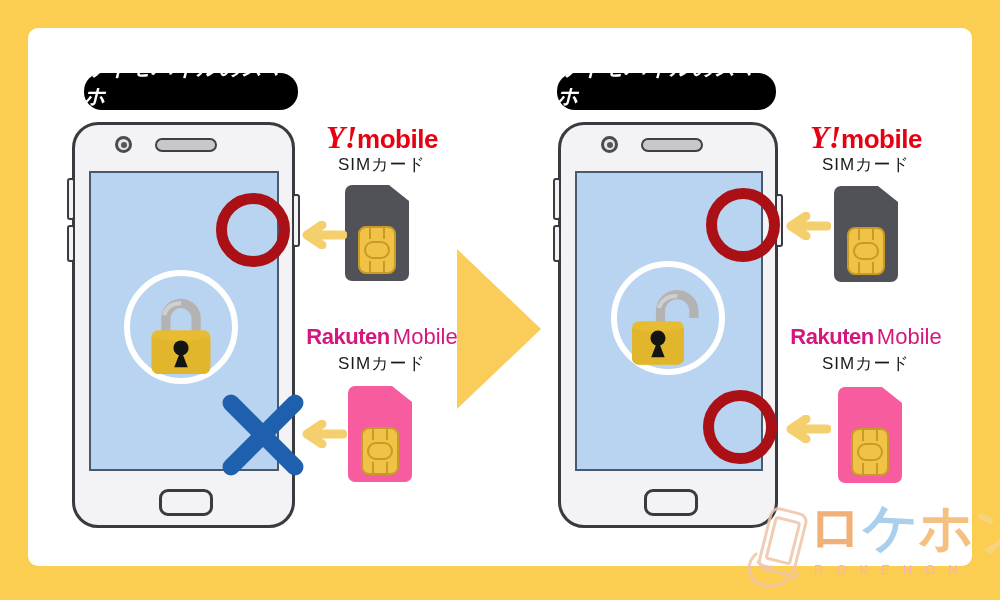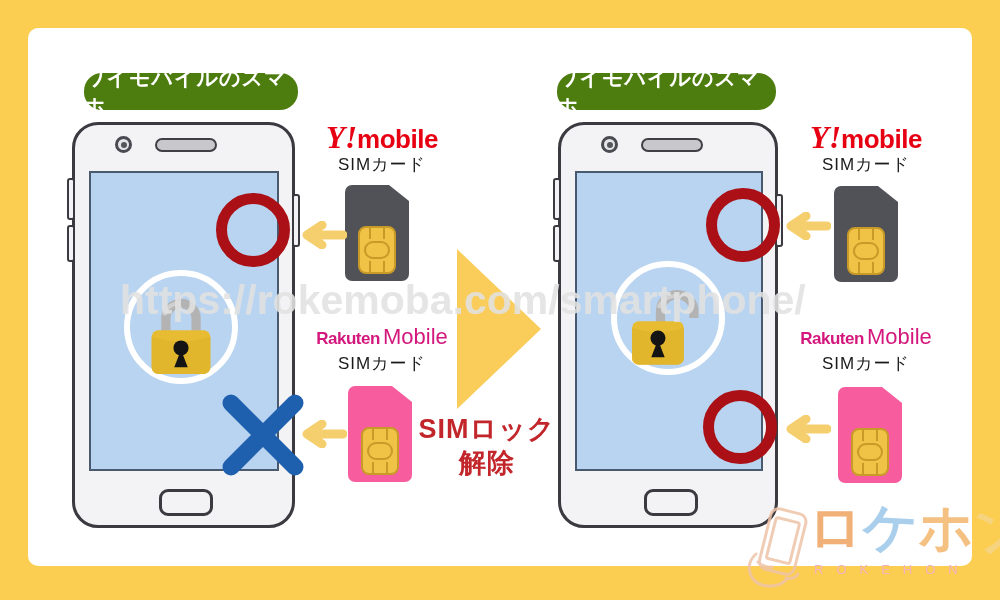--- a/index.html
+++ b/index.html
@@ -6,23 +6,23 @@
   html,body { width:1000px; height:600px; }
   body { font-family:"Liberation Sans","DejaVu Sans",sans-serif; overflow:hidden; }
 
   .frame { position:relative; width:1000px; height:600px; background:#FBCE51; }
   .canvas { position:absolute; left:28px; top:28px; width:944px; height:538px;
             background:#FFFFFF; border-radius:10px; }
 
   .abs { position:absolute; }
 
   
-  .badge { display:flex; align-items:center; justify-content:center;
-           background:#4d7c0f; color:#FFFFFF; border-radius:18px;
-           font-weight:bold; font-size:21px; letter-spacing:1px; z-index:6; }
+  .badge { display:flex; align-items:flex-end; justify-content:center;
+           background:#000000; color:#FFFFFF; border-radius:18px;
+           font-weight:bold; font-size:21px; letter-spacing:1px; z-index:6;font-style:italic; }
 
   
   .phone { background:#F3F3F6; border:3px solid #3A3A40; border-radius:26px; z-index:2; }
   .side-btn { position:absolute; background:#F3F3F6; border:2px solid #3A3A40;
               border-radius:3px; width:8px; }
   .camera { position:absolute; width:17px; height:17px; border:3px solid #4A4A52;
             border-radius:50%; background:#E6E6EA; display:flex; align-items:center; justify-content:center; }
   .camera-dot { width:6px; height:6px; border-radius:50%; background:#55555C; }
   .speaker { position:absolute; background:#C8C8CC; border:2px solid #3F3F45; border-radius:8px; }
   .screen { position:absolute; background:#B9D4F0; border:2px solid #4A5A6E; }
@@ -35,21 +35,21 @@
   
   .slot-circle { width:74px; height:74px; border:11px solid #AA1015; border-radius:50%; z-index:20; }
 
   
   .brand-line { text-align:center; white-space:nowrap; z-index:6; }
   .ym-mark { font-family:"Liberation Serif","DejaVu Serif",serif; font-weight:bold;
              font-style:italic; font-size:31px; color:#E60012; }
   .ym-name { font-weight:bold; font-size:26px; color:#E60012; letter-spacing:-0.5px; }
   .card-label { text-align:center; font-size:17px; color:#1A1A1A; font-weight:500;
                 letter-spacing:1px; z-index:6; }
-  .rk-name { font-weight:bold; font-size:17px; color:#D4177C; letter-spacing:-0.5px; }
+  .rk-name { font-weight:bold; font-size:22px; color:#D4177C; letter-spacing:-0.5px; }
   .rk-suffix { font-weight:normal; font-size:22px; color:#D4177C; }
 
   
   .triangle { width:0; height:0; border-top:80px solid transparent;
               border-bottom:80px solid transparent; border-left:84px solid #FACD5B; z-index:5; }
   .unlock-text { text-align:center; color:#C2262B; font-weight:bold; font-size:27px;
                  line-height:34px; z-index:6; letter-spacing:1px; }
 
   .watermark { color:#E2E2E2; opacity:0.88; font-weight:bold; font-size:41px;
                white-space:nowrap; z-index:15; letter-spacing:0; }
@@ -134,24 +134,20 @@
       <path d="M25 42 v12 M39 42 v12 M25 76 v12 M39 76 v12" fill="none" stroke-width="2"></path>
       <rect x="20" y="57" width="24" height="16" rx="8" fill="none" stroke-width="2"></rect>
     </g>
   </svg>
 
   <svg class="abs icon" style="left:297px; top:420px; z-index:6;" width="50" height="28" viewBox="0 0 50 28">
     <path d="M46 14 H13 M25 4 L10 14 L25 24" stroke="#F5CE6E" stroke-width="9" stroke-linecap="round" stroke-linejoin="round" fill="none"></path>
   </svg>
 
   <div class="abs triangle" style="left:457px; top:249px;"></div>
-  <div class="abs unlock-text" style="left:405px; top:412px; width:164px;">
-    <div>SIMロック</div>
-    <div>解除</div>
-  </div>
 
   <div class="abs badge" style="left:557px; top:73px; width:219px; height:37px;">
     <span>ワイモバイルのスマホ</span>
   </div>
 
   <div class="abs phone" style="left:558px; top:122px; width:220px; height:406px;">
     <div class="side-btn" style="left:-8px; top:53px; height:42px;"></div>
     <div class="side-btn" style="left:-8px; top:100px; height:37px;"></div>
     <div class="side-btn" style="right:-8px; top:69px; height:53px;"></div>
     <div class="camera" style="left:40px; top:11px;">
@@ -205,21 +201,20 @@
       <rect x="14" y="42" width="36" height="46" rx="7" stroke-width="2"></rect>
       <path d="M25 42 v12 M39 42 v12 M25 76 v12 M39 76 v12" fill="none" stroke-width="2"></path>
       <rect x="20" y="57" width="24" height="16" rx="8" fill="none" stroke-width="2"></rect>
     </g>
   </svg>
 
   <svg class="abs icon" style="left:781px; top:415px; z-index:6;" width="50" height="28" viewBox="0 0 50 28">
     <path d="M46 14 H13 M25 4 L10 14 L25 24" stroke="#F5CE6E" stroke-width="9" stroke-linecap="round" stroke-linejoin="round" fill="none"></path>
   </svg>
 
-  <div class="abs watermark" style="left:120px; top:277px;">https://rokemoba.com/smartphone/</div>
 
   <div class="abs footer" style="left:742px; top:498px; width:240px; height:92px;">
     <svg class="icon abs" style="left:0; top:8px;" width="70" height="84" viewBox="0 0 70 84">
       <g fill="none" stroke="#EFC4A9" stroke-width="3" stroke-linecap="round" stroke-linejoin="round" opacity="0.85">
         <g transform="rotate(14 38 38)">
           <rect x="22" y="4" width="36" height="62" rx="8"></rect>
           <rect x="28" y="13" width="24" height="42" rx="2"></rect>
         </g>
         <path d="M14 48 q-9 8 -6 19 q4 13 20 13 q10 0 16 -6"></path>
         <path d="M16 56 q6 6 14 5"></path>

